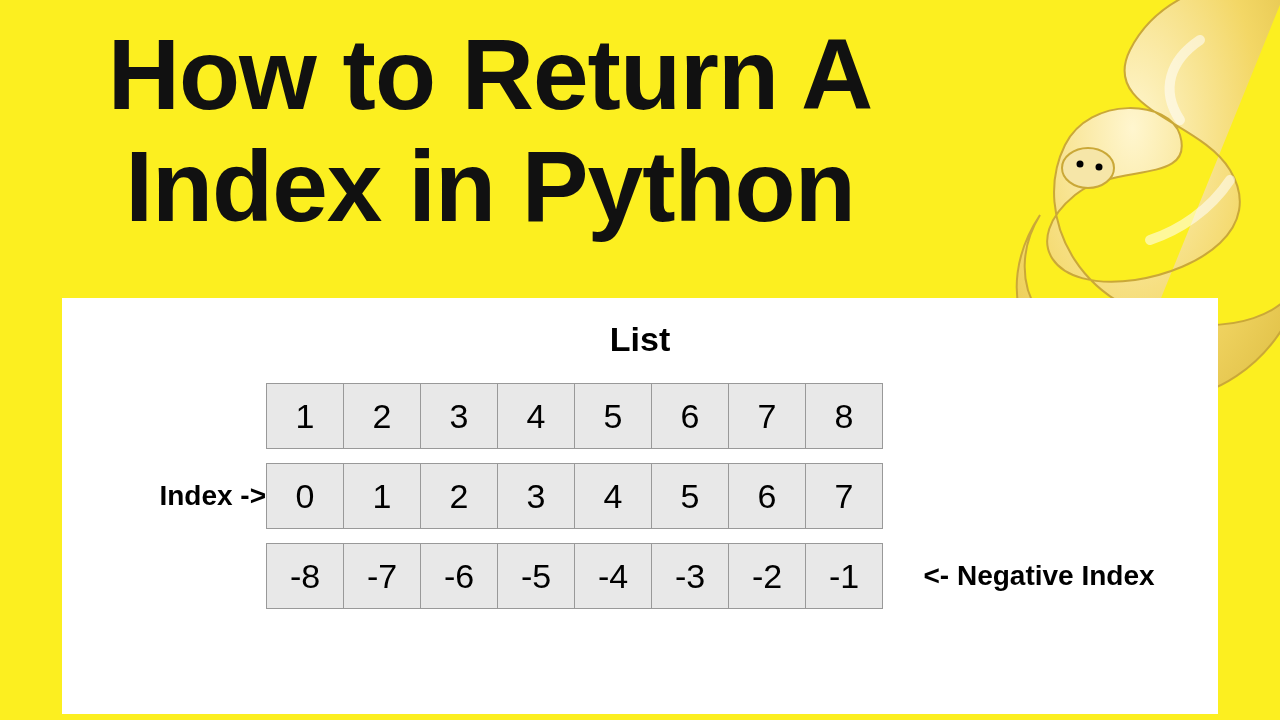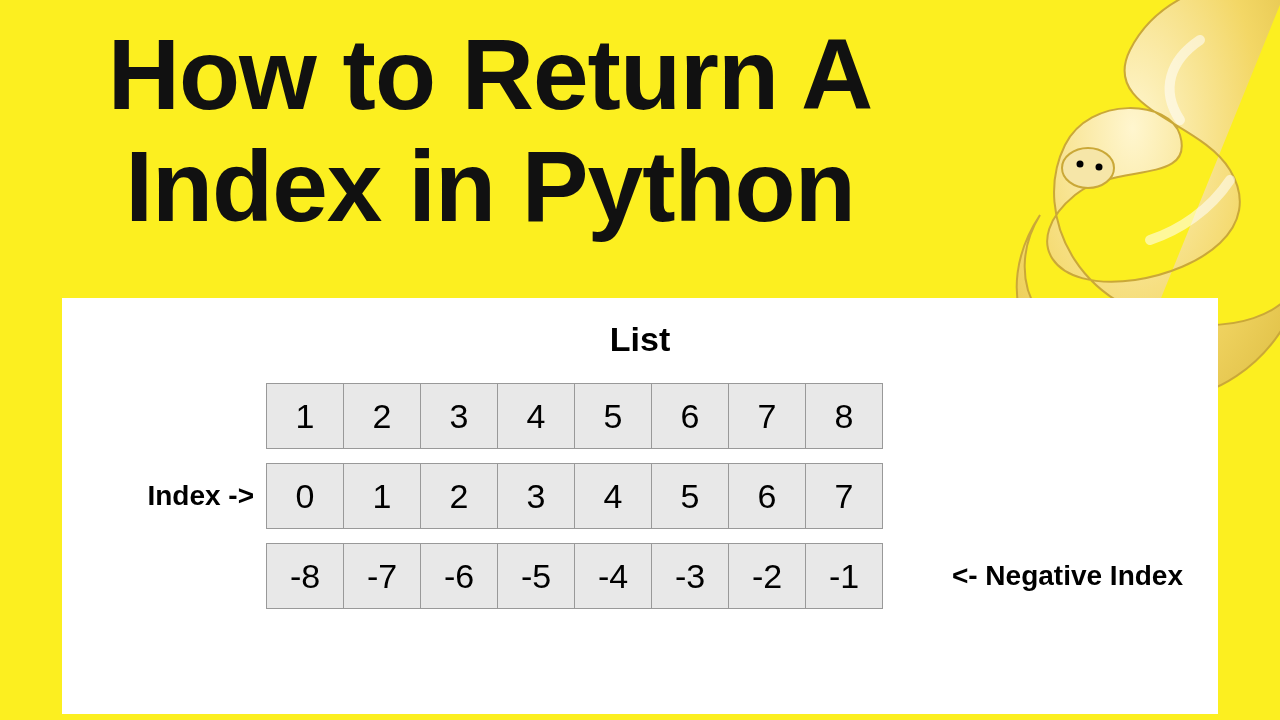--- a/index.html
+++ b/index.html
@@ -45,25 +45,24 @@
   }
   .label-left, .label-right {
     font-size: 28px;
     font-weight: 700;
     color: #000;
     white-space: nowrap;
   }
   .label-left {
     width: 180px;
     text-align: right;
-    padding-right: 12px;
   }
   .label-right {
     width: 300px;
-    text-align: right;
+    text-align: center;
     padding-left: 12px;
   }
   .spacer-left { width: 180px; flex: 0 0 180px; }
   .spacer-right { width: 300px; flex: 0 0 300px; }
   .cells {
     display: flex;
   }
   .cell {
     width: 78px;
     height: 66px;

